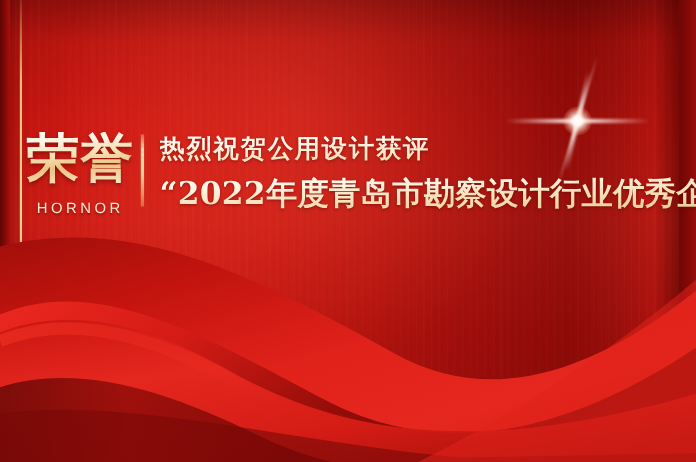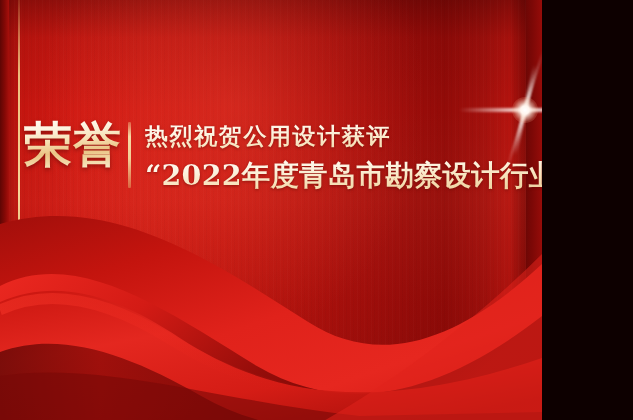--- a/index.html
+++ b/index.html
@@ -6,21 +6,21 @@
   * { margin:0; padding:0; box-sizing:border-box; }
   html, body {
     width:633px; height:420px;
     background:#0d0000;
     font-family:"Liberation Sans", sans-serif;
     overflow:hidden;
   }
 
   .banner {
     position:relative;
-    width:542px; height:420px;
+    width:633px; height:420px;
     overflow:hidden;
     background:#ef4444;
   }
 
   
   .bg-base {
     position:absolute; inset:0;
     background:
       linear-gradient(90deg,
         #8e0b08 0%,
@@ -299,20 +299,21 @@
       <path d="M0,186 C120,170 260,212 420,226 L633,222 L633,230 L0,230 Z" fill="#780806" opacity="0.6"></path>
 
       <path d="M380,230 C470,186 560,126 633,64 L633,230 Z" fill="#e0221b" opacity="0.55"></path>
     </svg>
   </div>
 
   <div class="content">
 
     <div class="honor-block">
       <div class="honor-cn">荣誉</div>
+      <div class="honor-en">HORNOR</div>
     </div>
 
     <div class="divider"></div>
 
     <div class="headline">
       <div class="line1">热烈祝贺公用设计获评</div>
       <div class="line2">“2022年度青岛市勘察设计行业优秀企业”等荣誉</div>
     </div>
 
   </div>

